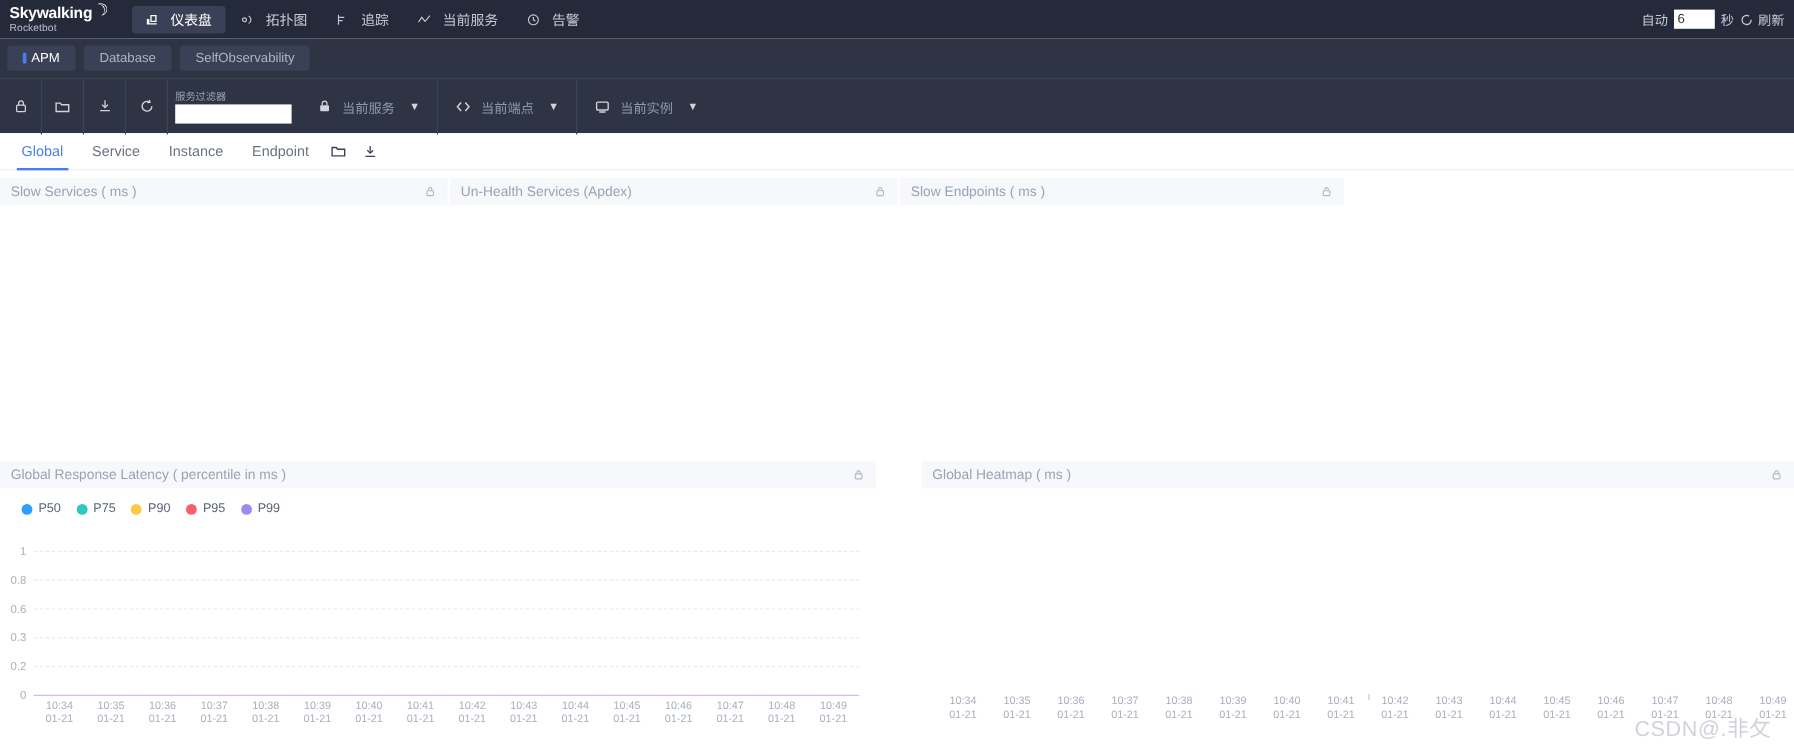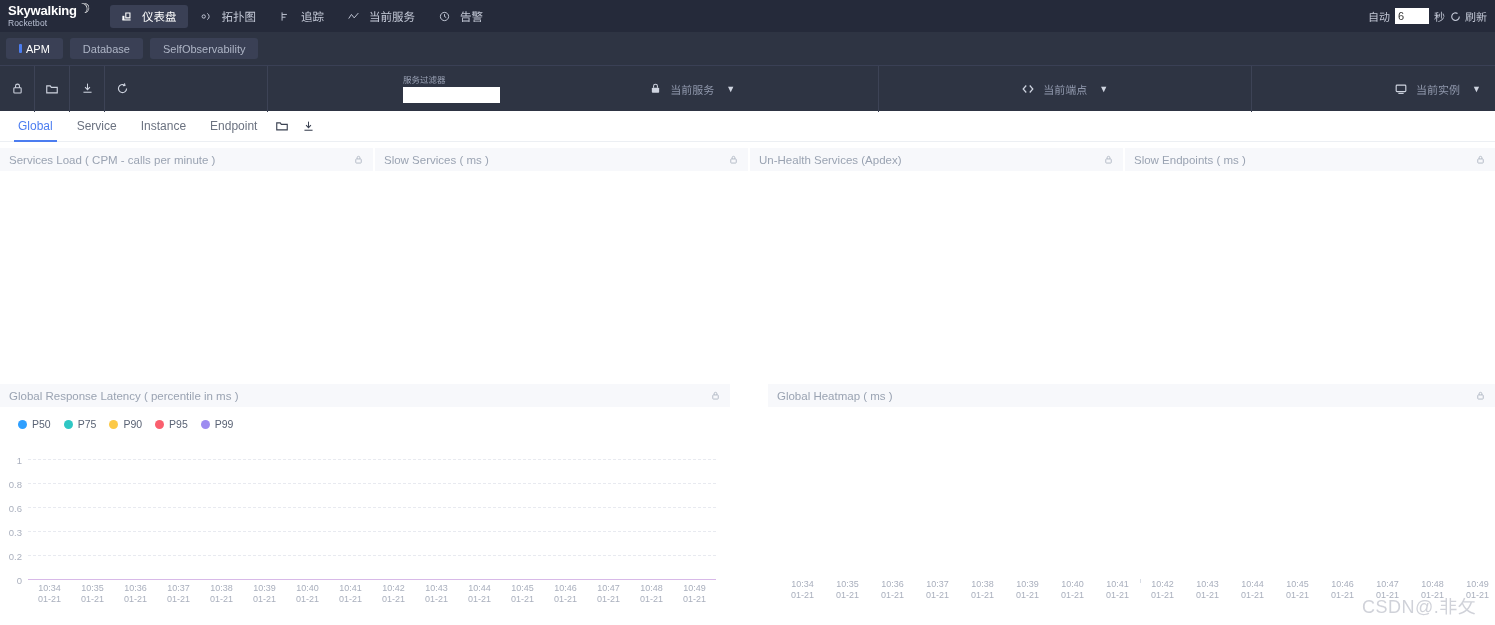--- a/index.html
+++ b/index.html
@@ -79,21 +79,20 @@
     width: 3px; height: 9px; background: #4c7df0; border-radius: 1px;
     display: inline-block;
   }
 
   
   .toolbar {
     height: 46px; width: 100%;
     background: #2e3443;
     display: flex; align-items: center;
     border-top: 1px solid #3a4055;
-    justify-content: space-between;
   }
   .tb-icons { display: flex; align-items: center; height: 46px; }
   .tb-ico {
     width: 34px; height: 46px; display: flex; align-items: center; justify-content: center;
     color: #cfd4e0; cursor: pointer;
   }
   .tb-ico svg { display:block; }
   .vdiv { width: 1px; height: 46px; background: #3d4356; }
   .filter-wrap {
     width: 110px; height: 46px; padding-left: 6px;
@@ -373,32 +372,20 @@
         <path d="M5 6.4 L8 9.4 L11 6.4"></path>
         <path d="M3 12.6 h10"></path>
     </svg>
   </div>
 </div>
 
 <div class="board">
 
   <div class="row" style="padding-top:6px;">
 
-    <div class="card" style="width:373px;">
-      <div class="card-head">
-        <span>Services Load ( CPM - calls per minute )</span>
-        <span class="card-lock">
-          <svg width="11" height="11" viewBox="0 0 16 16" fill="none" stroke="currentColor" stroke-width="1.4">
-            <rect x="4" y="7.2" width="8" height="6" rx="1"></rect>
-              <path d="M6 7.2 V5.4 a2 2 0 0 1 4 0 V7.2"></path>
-          </svg>
-        </span>
-      </div>
-      <div class="card-body" style="height:206px;"></div>
-    </div>
 
     <div class="card" style="width:373px;">
       <div class="card-head">
         <span>Slow Services ( ms )</span>
         <span class="card-lock">
           <svg width="11" height="11" viewBox="0 0 16 16" fill="none" stroke="currentColor" stroke-width="1.4">
             <rect x="4" y="7.2" width="8" height="6" rx="1"></rect>
               <path d="M6 7.2 V5.4 a2 2 0 0 1 4 0 V7.2"></path>
           </svg>
         </span>

